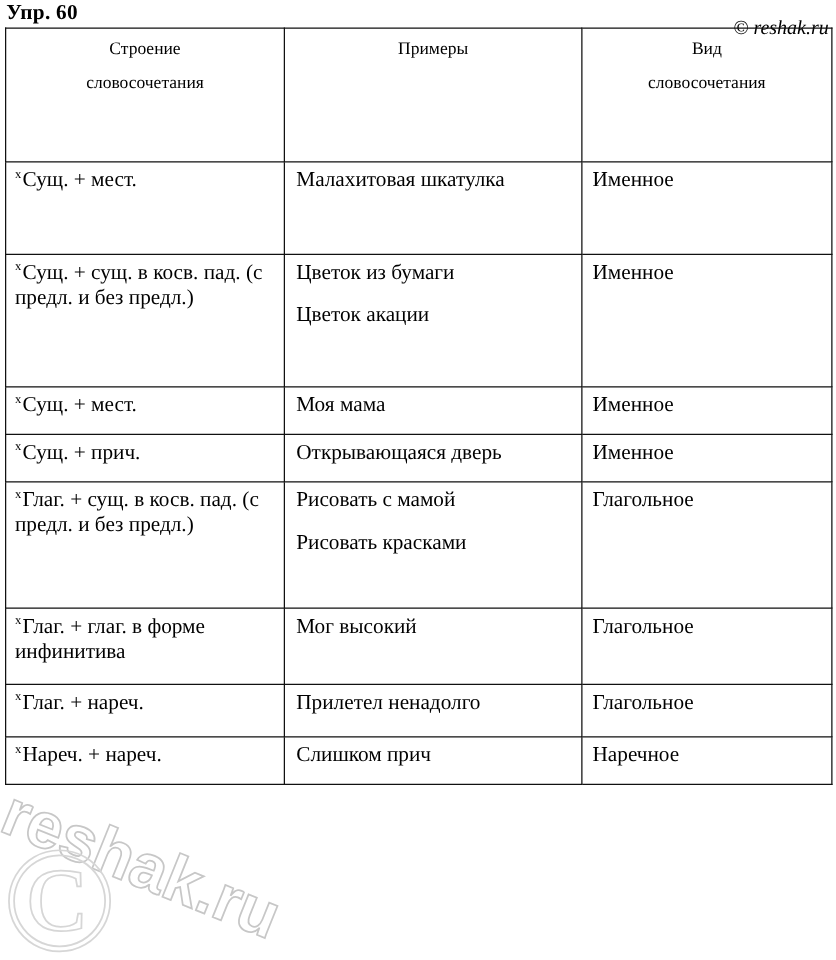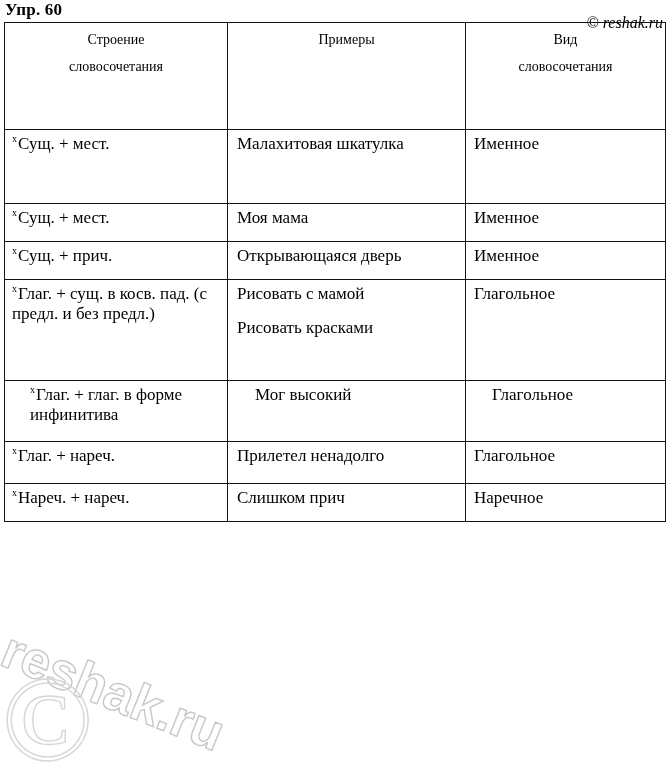--- a/index.html
+++ b/index.html
@@ -105,21 +105,21 @@
   .ex-line + .ex-line { margin-top: 14px; }
 
   
   tr.r1 td { height: 73px; }
   tr.r2 td { height: 105px; }
   tr.r3 td { height: 37px; }
   tr.r4 td { height: 37px; }
   tr.r5 td { height: 63px; }
   tr.r6 td { height: 65px; }
   tr.r7 td { height: 100px; }
-  tr.r8 td { height: 60px; padding-left: 18px; }
+  tr.r8 td { height: 60px; }
   tr.r9 td { height: 41px; }
   tr.r10 td { height: 37px; }
 
   
   .watermark {
     position: absolute;
     left: -6px;
     top: 608px;
     width: 260px;
     height: 170px;
@@ -186,20 +186,36 @@
         <td class="cell">
           <div class="cellpad exam">
             <span class="ex-line">Малахитовая шкатулка</span>
           </div>
         </td>
         <td class="cell">
           <div class="cellpad kind">Именное</div>
         </td>
       </tr>
 
+      <tr class="r2">
+        <td class="cell">
+          <div class="cellpad">
+            <span class="sup-x">x</span><span class="struct-text">Сущ. + сущ. в косв. пад. (с предл. и без предл.)</span>
+          </div>
+        </td>
+        <td class="cell">
+          <div class="cellpad exam">
+            <span class="ex-line">Цветок из бумаги</span>
+            <span class="ex-line">Цветок акации</span>
+          </div>
+        </td>
+        <td class="cell">
+          <div class="cellpad kind">Именное</div>
+        </td>
+      </tr>
 
       <tr class="r3">
         <td class="cell">
           <div class="cellpad">
             <span class="sup-x">x</span><span class="struct-text">Сущ. + мест.</span>
           </div>
         </td>
         <td class="cell">
           <div class="cellpad exam">
             <span class="ex-line">Моя мама</span>

